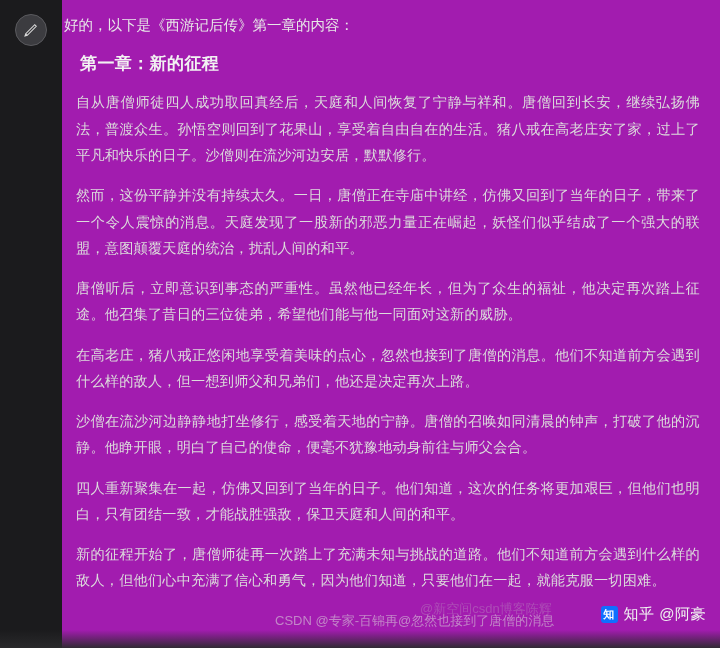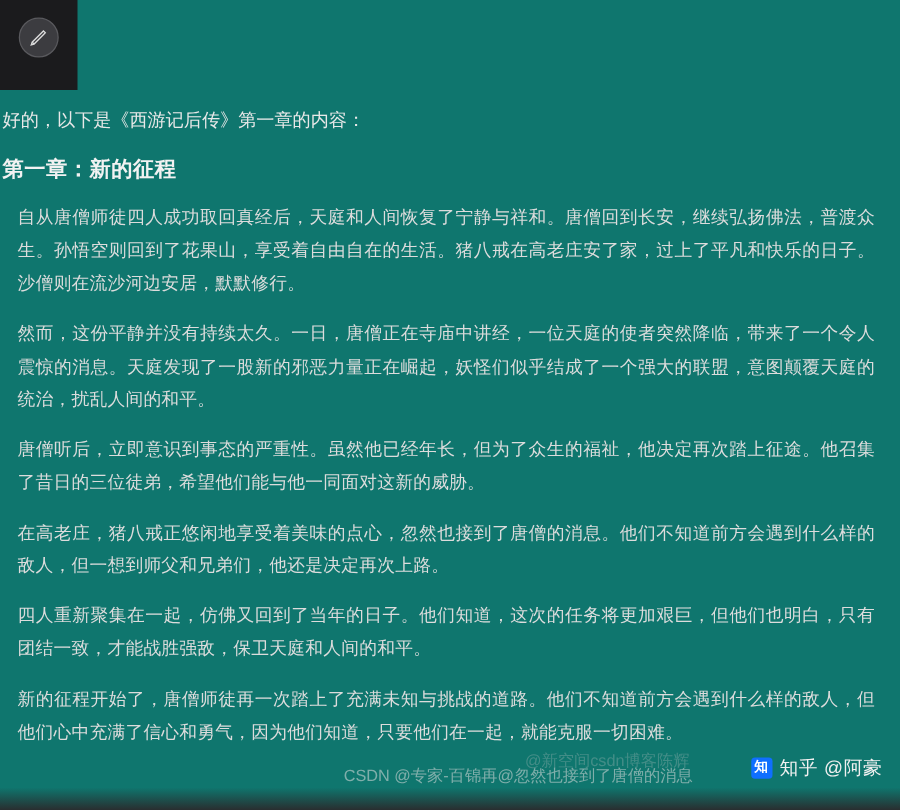--- a/index.html
+++ b/index.html
@@ -11,23 +11,23 @@
     width: 720px;
     height: 648px;
     overflow: hidden;
     font-family: "Liberation Sans", sans-serif;
     color: #e6e6e6;
   }
   #app {
     position: relative;
     width: 720px;
     height: 648px;
-    background: #0f766e;
+    background: #a21caf;
     display: flex;
-    flex-direction: column;
+    flex-direction: row;
   }
   
   .rail {
     width: 62px;
     flex: 0 0 62px;
     background: #1b1b1d;
     padding-top: 10px;
     display: flex;
     flex-direction: column;
     align-items: center;
@@ -55,21 +55,21 @@
   .intro {
     font-size: 14.5px;
     line-height: 1.55;
     color: #e8e8e8;
     margin: 4px 0 16px 0;
   }
   h2.chapter-title {
     font-size: 17px;
     font-weight: bold;
     color: #f2f2f2;
-    margin: 0 0 14px 0;
+    margin: 0 0 14px 16px;
     letter-spacing: 0.4px;
   }
   p.para {
     font-size: 14.2px;
     line-height: 1.85;
     color: #dcdcdc;
     margin: 0 0 14px 12px;
     text-align: justify;
     letter-spacing: 0.2px;
   }
@@ -140,23 +140,24 @@
     </div>
   </div>
 
   <div class="content">
 
     <div class="intro">好的，以下是《西游记后传》第一章的内容：</div>
 
     <h2 class="chapter-title">第一章：新的征程</h2>
 
     <p class="para">自从唐僧师徒四人成功取回真经后，天庭和人间恢复了宁静与祥和。唐僧回到长安，继续弘扬佛法，普渡众生。孙悟空则回到了花果山，享受着自由自在的生活。猪八戒在高老庄安了家，过上了平凡和快乐的日子。沙僧则在流沙河边安居，默默修行。</p>
-    <p class="para">然而，这份平静并没有持续太久。一日，唐僧正在寺庙中讲经，一位天庭的使者突然降临，带来了一个令人震惊的消息。天庭发现了一股新的邪恶力量正在崛起，妖怪们似乎结成了一个强大的联盟，意图颠覆天庭的统治，扰乱人间的和平。</p>
+    <p class="para">然而，这份平静并没有持续太久。一日，唐僧正在寺庙中讲经，仿佛又回到了当年的日子，带来了一个令人震惊的消息。天庭发现了一股新的邪恶力量正在崛起，妖怪们似乎结成了一个强大的联盟，意图颠覆天庭的统治，扰乱人间的和平。</p>
     <p class="para">唐僧听后，立即意识到事态的严重性。虽然他已经年长，但为了众生的福祉，他决定再次踏上征途。他召集了昔日的三位徒弟，希望他们能与他一同面对这新的威胁。</p>
     <p class="para">在高老庄，猪八戒正悠闲地享受着美味的点心，忽然也接到了唐僧的消息。他们不知道前方会遇到什么样的敌人，但一想到师父和兄弟们，他还是决定再次上路。</p>
+    <p class="para">沙僧在流沙河边静静地打坐修行，感受着天地的宁静。唐僧的召唤如同清晨的钟声，打破了他的沉静。他睁开眼，明白了自己的使命，便毫不犹豫地动身前往与师父会合。</p>
     <p class="para">四人重新聚集在一起，仿佛又回到了当年的日子。他们知道，这次的任务将更加艰巨，但他们也明白，只有团结一致，才能战胜强敌，保卫天庭和人间的和平。</p>
     <p class="para">新的征程开始了，唐僧师徒再一次踏上了充满未知与挑战的道路。他们不知道前方会遇到什么样的敌人，但他们心中充满了信心和勇气，因为他们知道，只要他们在一起，就能克服一切困难。</p>
 
   </div>
 
   <div class="wm wm-center">CSDN @专家-百锦再@忽然也接到了唐僧的消息</div>
   <div class="wm wm-faint">@新空间csdn博客陈辉</div>
 
   <div class="wm-brand">
     <span class="zh-logo">知</span>

